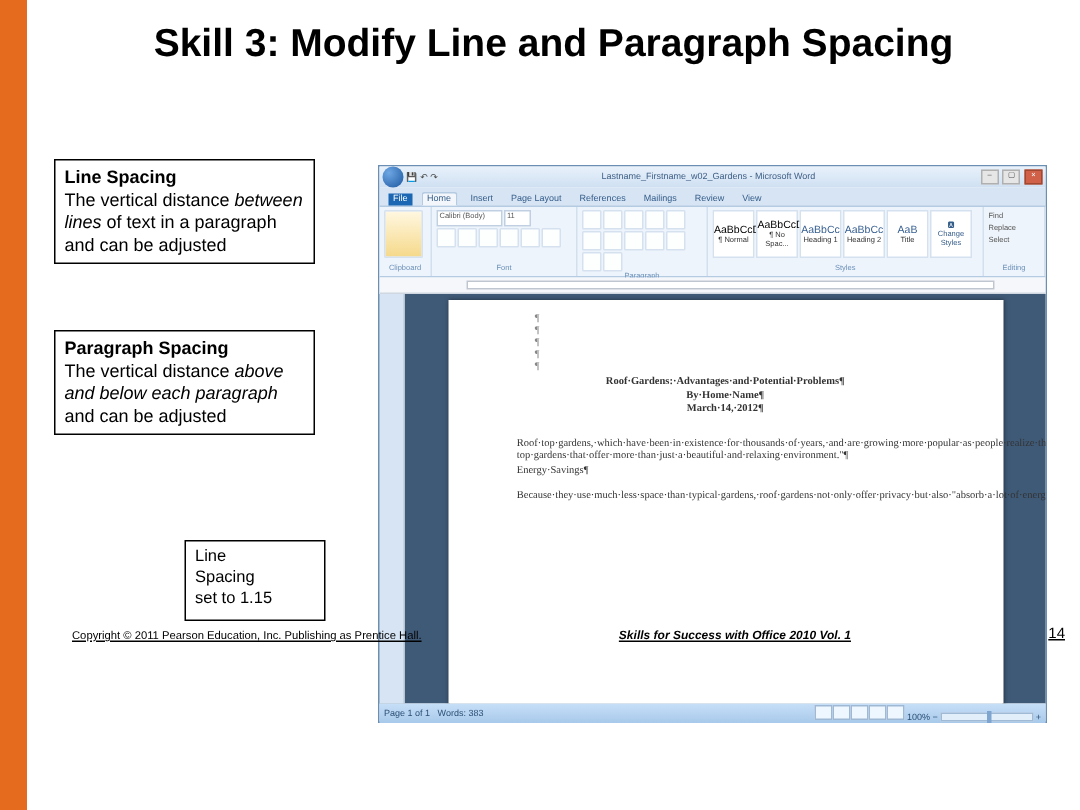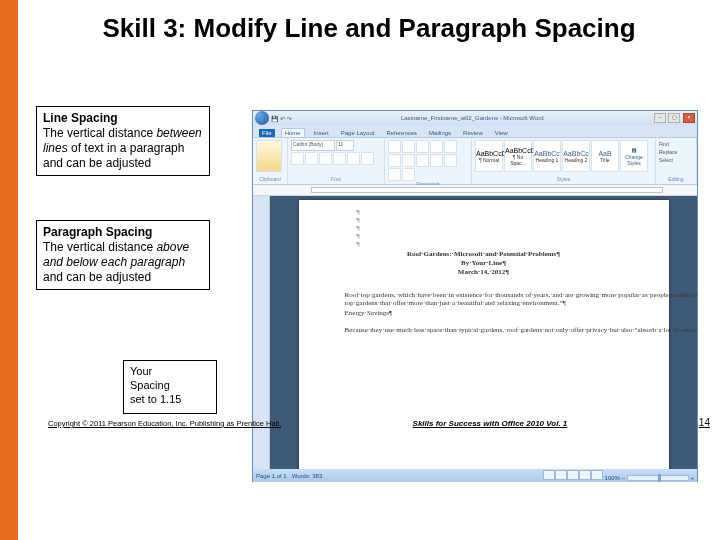--- a/index.html
+++ b/index.html
@@ -291,21 +291,21 @@
     <span class="term">Line Spacing</span><br>
     <span>The vertical distance </span><span class="italic">between lines</span><span> of text in a paragraph and can be adjusted</span>
   </div>
 
   <div class="callout callout2">
     <span class="term">Paragraph Spacing</span><br>
     <span>The vertical distance </span><span class="italic">above and below each paragraph</span><span> and can be adjusted</span>
   </div>
 
   <div class="callout callout3">
-    <span>Your</span><br>
+    <span>Line</span><br>
     <span>Spacing</span><br>
     <span>set to 1.15</span>
   </div>
 
   <svg class="arrow" width="100" height="12" viewBox="0 0 100 12">
     <line class="arrow-line" x1="0" y1="6" x2="95" y2="6"></line>
     <polygon points="95,2 100,6 95,10" fill="#000"></polygon>
   </svg>
 
   <div class="word-screenshot">
@@ -414,22 +414,22 @@
     <div class="word-ruler">
       <div class="ruler-white"></div>
     </div>
 
     <div class="word-doc-area">
       <div class="left-tool-strip"></div>
       <div class="doc-page-wrap">
         <div class="doc-page">
           <div class="blank-marks">¶<br>¶<br>¶<br>¶<br>¶</div>
           <div class="doc-heading">
-            <span>Roof·Gardens:·Microsoft·and·Potential·Problems¶</span><br>
-            <span>By·Your·Line¶</span><br>
+            <span>Roof·Gardens:·Advantages·and·Potential·Problems¶</span><br>
+            <span>By·Home·Name¶</span><br>
             <span>March·14,·2012¶</span>
           </div>
           <div class="doc-para">
             <span class="indent"></span><span>Roof·top·gardens,·which·have·been·in·existence·for·thousands·of·years,·and·are·growing·more·popular·as·people·realize·the·significant·benefits·they·offer.·People·living·in·urban·areas,·apartments,·or·residences·with·small·gardening·spaces,·can·have·an·opportunity·to·connect·with·their·environment.·"Spaces·that·were·sparse·with·greenery·will·be·transformed·into·roof-top·gardens·that·offer·more·than·just·a·beautiful·and·relaxing·environment."¶</span>
           </div>
           <div class="doc-para" style="margin-top:2px;">
             <span>Energy·Savings¶</span>
           </div>
           <div class="doc-para" style="margin-top:0;">
             <span class="indent"></span><span>Because·they·use·much·less·space·than·typical·gardens,·roof·gardens·not·only·offer·privacy·but·also·"absorb·a·lot·of·energy·by·being·on·top·of·a·structure.·They·provide·natural·noise·and·thermal·heat·insulation,·thereby·cutting·down·on·utility·bills."·(Dickinson·2008)·Additionally,·roof·gardens·also·provide·habitats·for·wildlife.·Thus,·buildings·that·were·an·eyesore·for·the·eye·is·also·now·good·for·the·environment.¶</span>

